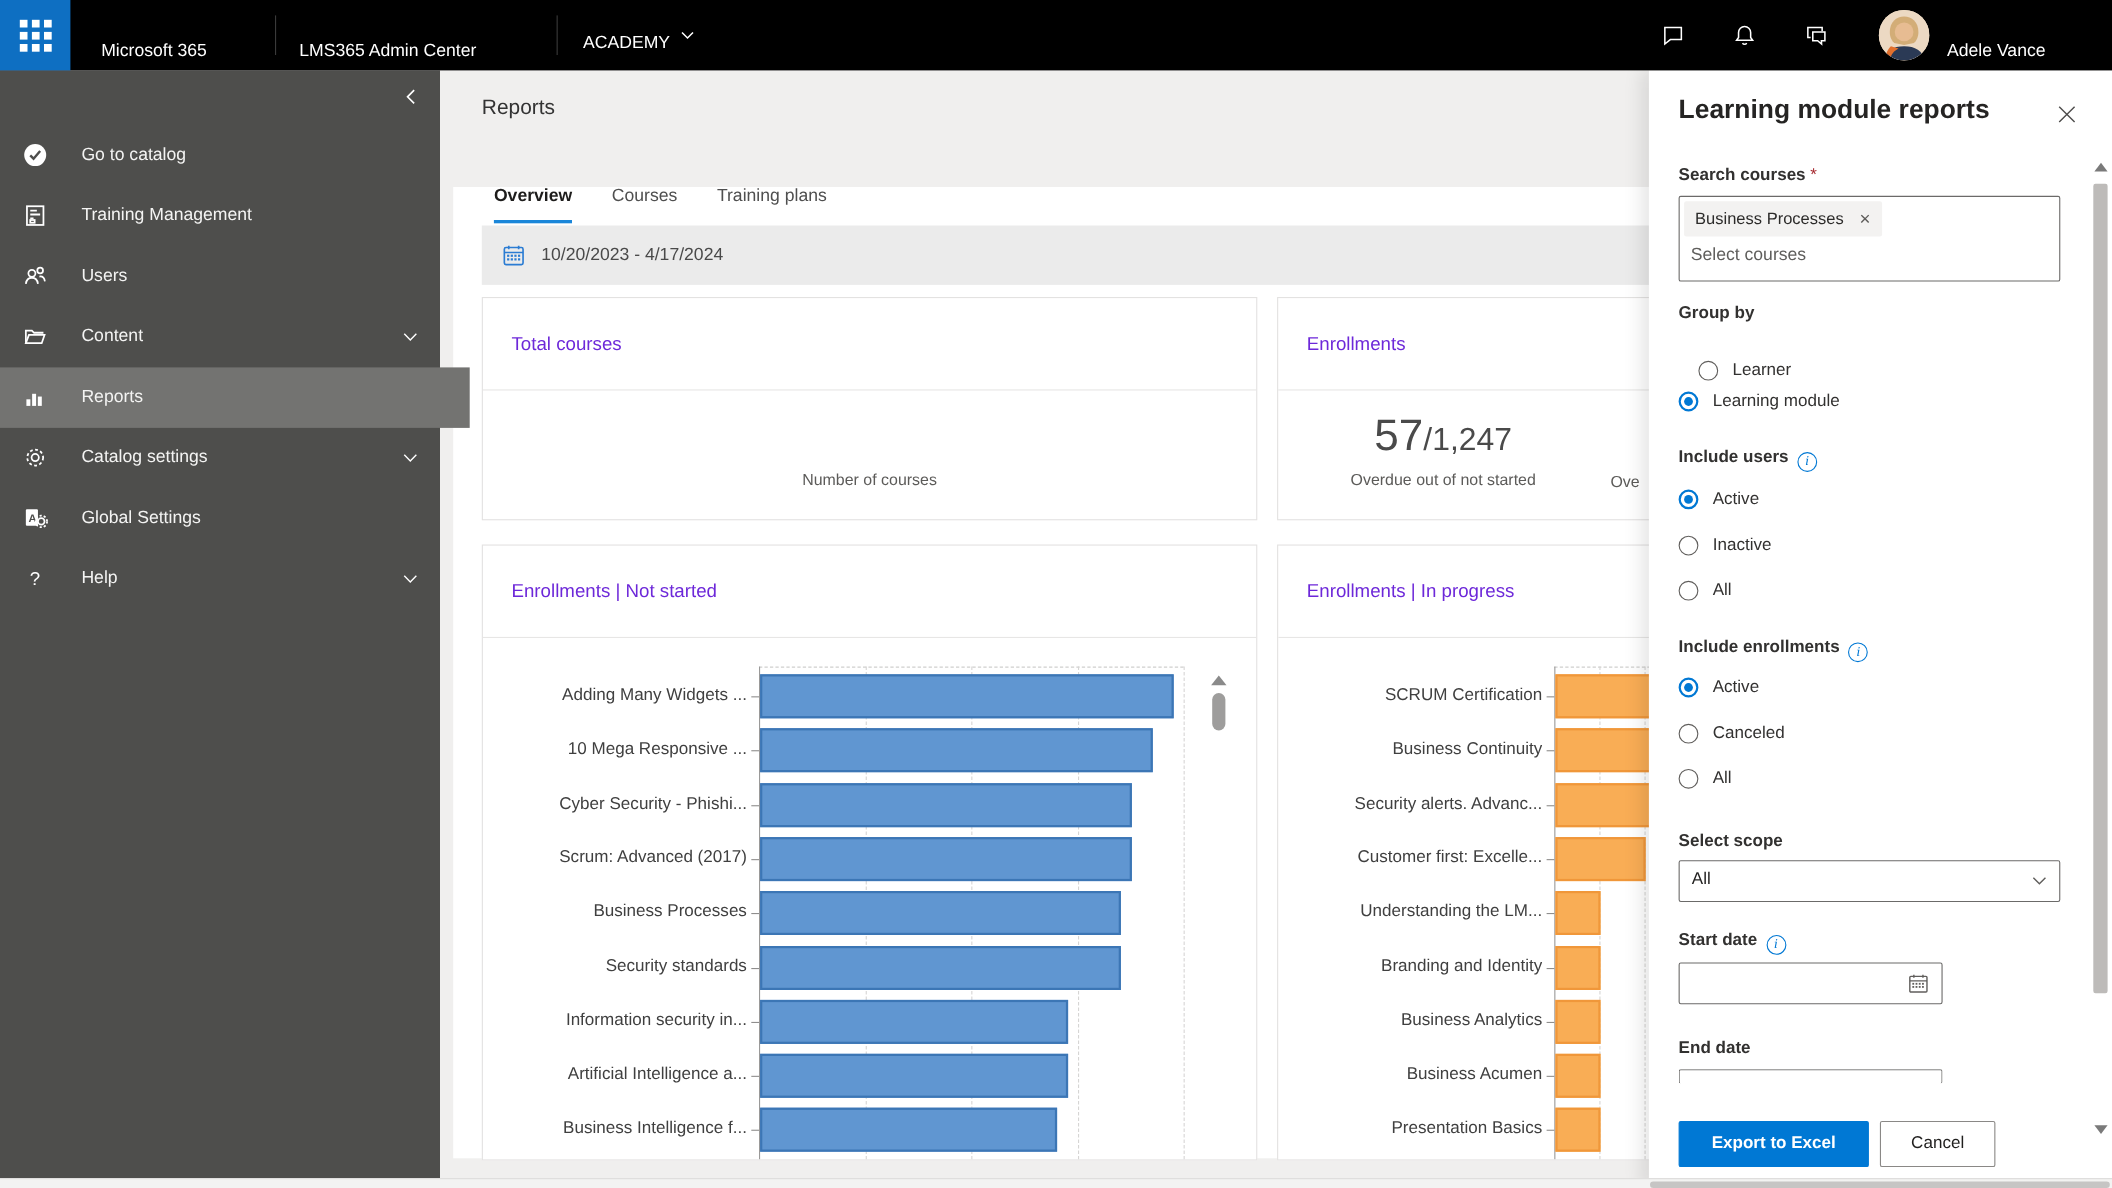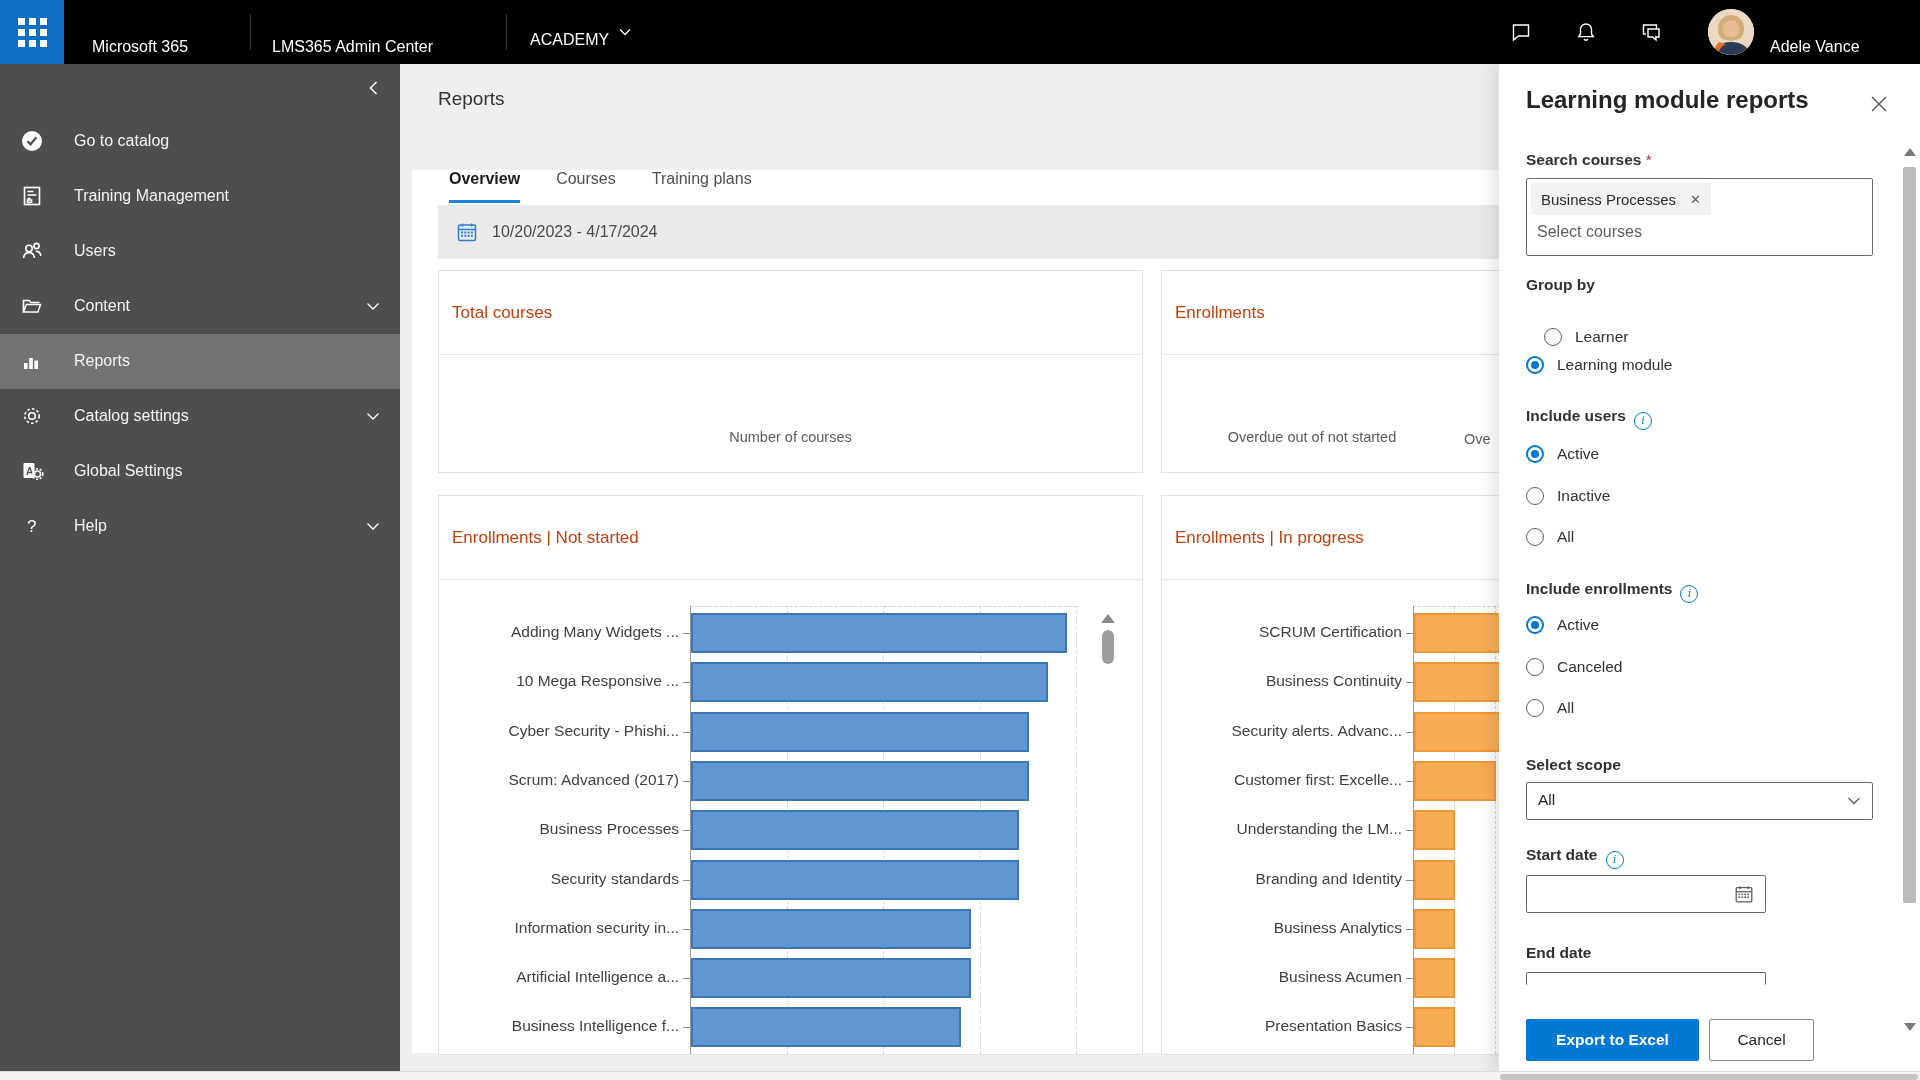--- a/index.html
+++ b/index.html
@@ -11,36 +11,36 @@
   #waffle{left:0;top:0;width:64px;height:64px;background:#0e6fc2;display:flex;align-items:center;justify-content:center;cursor:pointer;}
   .wgrid{display:grid;grid-template-columns:repeat(3,7px);grid-template-rows:repeat(3,7px);gap:4px;}
   .wgrid i{background:#fff;display:block;}
   .tb-text{color:#fff;font-size:16px;line-height:64px;white-space:nowrap;margin-top:15px;}
   .tb-sep{top:14px;width:1px;height:36px;background:#3a3a3a;}
   .tb-ico{top:16px;width:32px;height:32px;display:flex;align-items:center;justify-content:center;cursor:pointer;}
   #avatar{top:9px;width:46px;height:46px;border-radius:50%;overflow:hidden;background:#ecd9c3;cursor:pointer;}
   
   #sidebar{left:0;top:64px;width:400px;height:1007px;background:#4e4e4c;z-index:20;}
   #collapse{right:14px;top:12px;width:24px;height:24px;color:#fff;cursor:pointer;display:flex;align-items:center;justify-content:center;}
-  .side-item{left:0;width:400px;height:55px;display:flex;align-items:center;cursor:pointer;}
+  .side-item{left:0;width:400px;height:55px;display:flex;align-items:center;cursor:pointer;padding-left:27px;}
   .side-item.sel{background:#737371;}
   .side-ico{position:absolute;left:20px;width:24px;height:24px;display:flex;align-items:center;justify-content:center;}
   .side-label{position:absolute;left:74px;font-size:16px;color:#f4f4f3;}
   .side-chev{position:absolute;left:363px;width:20px;height:20px;}
   
   #sheet{left:412px;top:170px;width:1508px;height:883px;background:#fff;z-index:1;}
   #page-title{left:438px;top:88px;font-size:19px;color:#333;z-index:2;}
   #tabs{left:449px;top:170px;height:33px;display:flex;gap:36px;z-index:2;}
   .tab{font-size:16px;color:#4f4f4f;padding-bottom:8px;cursor:pointer;border-bottom:3px solid transparent;}
   .tab.active{color:#1d1c1b;font-weight:700;border-bottom-color:#1a86d9;}
   #datebar{left:438px;top:205px;width:1062px;height:54px;background:#ebebeb;display:flex;align-items:center;cursor:pointer;z-index:2;}
   #datebar .dtxt{font-size:16px;color:#4a4a4a;margin-left:13px;}
   .card{background:#fff;border:1px solid #e3e2e1;z-index:2;}
   .card-h{position:absolute;left:0;top:0;width:100%;height:83px;}
-  .card-h span{position:absolute;left:13px;top:32px;font-size:17px;color:#c2410c;}
+  .card-h span{position:absolute;left:26px;top:32px;font-size:17px;color:#6d28d9;}
   .card-div{position:absolute;left:0;top:83px;width:100%;height:1px;background:#e7e6e5;}
   .bigval{position:absolute;width:100%;text-align:center;font-size:40px;font-weight:300;color:#4a4a4a;}
   .bigval .tot{font-size:29px;}
   .sublab{position:absolute;width:100%;text-align:center;font-size:14.5px;color:#5c5b59;}
   .partial{position:absolute;font-size:14.5px;color:#5c5b59;white-space:nowrap;}
   
   .chart-card{overflow:hidden;}
   .plot{position:absolute;border-top:1px dashed #d0cfce;}
   .axis{position:absolute;width:1px;background:#9a9998;}
   .gline{position:absolute;width:1px;border-left:1px dashed #d6d5d4;}
@@ -279,20 +279,21 @@
     </div>
   <div class="card-div"></div>
   <div class="sublab" style="top:158px;">Number of courses</div>
 </div>
 
 <div class="abs card" style="left:1161px;top:270px;width:720px;height:201px;">
   <div class="card-h">
       <span>Enrollments</span>
     </div>
   <div class="card-div"></div>
+  <div class="bigval" style="top:103px;left:0;width:300px;"><span>57</span><span class="tot">/1,247</span></div>
   <div class="sublab" style="top:158px;left:0;width:300px;">Overdue out of not started</div>
   <div class="partial" style="left:302px;top:160px;">Ove</div>
 </div>
 
 <div class="abs card chart-card" id="chart0" style="left:438px;top:495px;width:703px;height:558px;">
     <div class="card-h">
       <span>Enrollments | Not started</span>
     </div>
     <div class="card-div"></div>
     <div class="plot" style="left:251px;top:110px;width:386px;height:448px;"></div>

